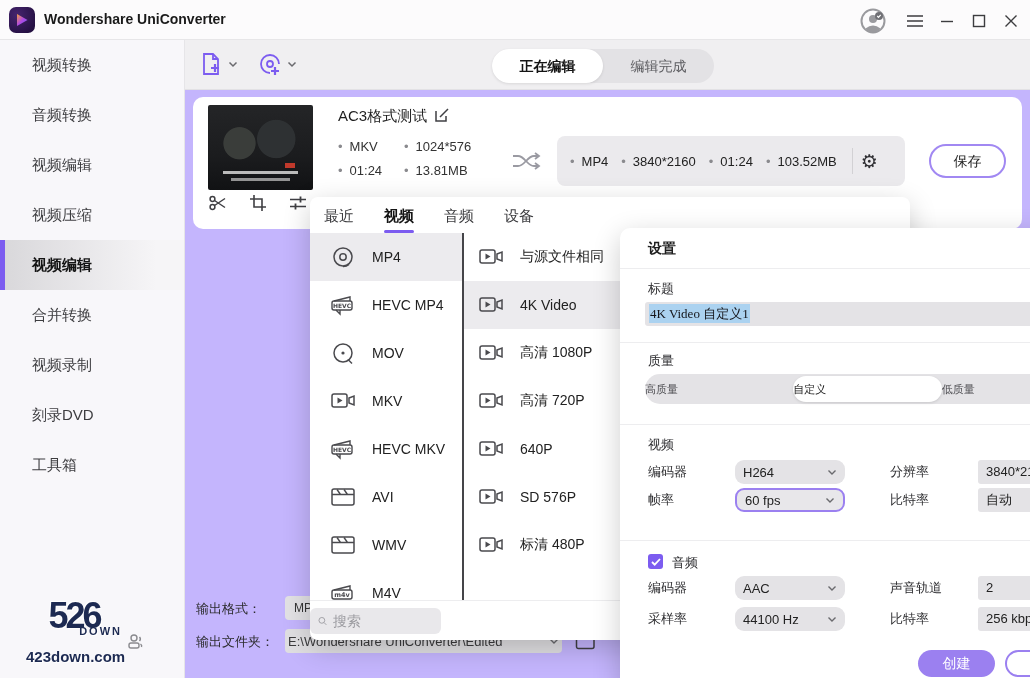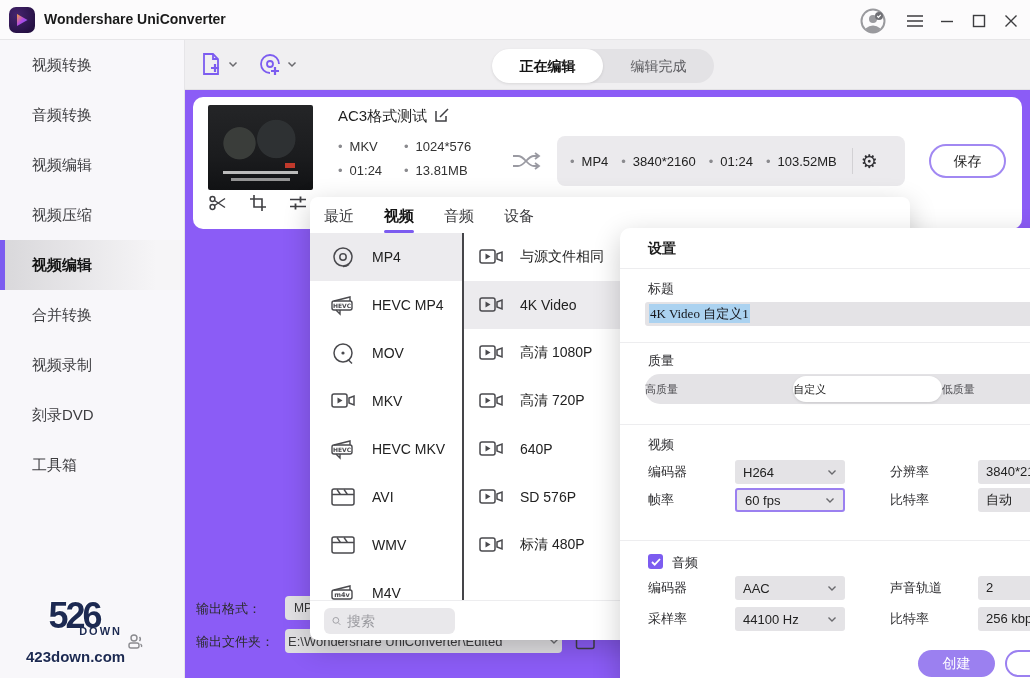--- a/index.html
+++ b/index.html
@@ -1,19 +1,19 @@
 <!DOCTYPE html>
 <html><head>
 <meta charset="utf-8">
 <style>
   * { margin:0; padding:0; box-sizing:border-box; }
   html,body { background:#d8d8d8; }
   body { font-family:"Liberation Sans","DejaVu Sans",sans-serif; }
   .screen { position:relative; width:1030px; height:678px; overflow:hidden;
-            background:#8b5cf6; color:#222; font-size:13px; }
+            background:#c4b5fd; color:#222; font-size:13px; }
 
   
   .titlebar { position:absolute; left:0; top:0; width:100%; height:40px;
               background:#FCFBFC; border-bottom:1px solid #E7E6E8; z-index:10; }
   .applogo { position:absolute; left:9px; top:7px; width:26px; height:26px; border-radius:7px;
              background:radial-gradient(circle at 30% 30%, #45246e, #1d0b38);
              display:flex; align-items:center; justify-content:center; }
   .apptitle { position:absolute; left:44px; top:11px; font-size:14px; font-weight:700; color:#1a1a1a; }
   .tb-btn { position:absolute; top:8px; width:26px; height:26px; display:flex;
             align-items:center; justify-content:center; cursor:default; }
@@ -100,21 +100,21 @@
   .fmt-col { position:absolute; left:0; top:0; bottom:0; width:152px; overflow:hidden; }
   .col-divider { position:absolute; left:152px; top:0; bottom:0; width:2px; background:#454549; }
   .res-col { position:absolute; left:154px; top:0; bottom:0; right:0; }
   .prow { height:48px; display:flex; align-items:center; cursor:pointer; }
   .prow.selected { background:#ECEBEE; }
   .prow .picon { width:26px; height:24px; margin-left:20px; display:flex; align-items:center; justify-content:center; }
   .prow .plabel { margin-left:16px; font-size:14px; color:#222; white-space:nowrap; }
   .res-col .prow .picon { margin-left:14px; }
   .popup-search { position:absolute; left:0; bottom:0; right:0; height:40px; border-top:1px solid #EDEDEF;
                   display:flex; align-items:center; }
-  .search-box { margin-left:14px; width:131px; height:26px; background:#E9E8EB; border-radius:6px;
+  .search-box { width:131px; height:26px; background:#E9E8EB; border-radius:6px;
                 display:flex; align-items:center; padding:0 8px; }
   .search-box input { border:0; outline:0; background:transparent; width:100px; margin-left:6px;
                       font-size:14px; color:#333; font-family:inherit; }
   .search-box input::placeholder { color:#9b9ba0; }
 
   
   .settings { position:absolute; left:620px; top:228px; width:470px; height:460px;
               background:#fff; border-radius:10px 0 0 0; box-shadow:0 8px 28px rgba(0,0,0,.20); z-index:6; }
   .set-header { padding:12px 0 10px 28px; font-size:14px; font-weight:600; color:#1f1f1f;
                 border-bottom:1px solid #EDEDEF; }
@@ -123,21 +123,21 @@
   .title-input { position:absolute; left:25px; right:24px; top:74px; height:24px;
                  background:#E4E3E6; border-radius:3px; line-height:24px; padding-left:4px;
                  font-size:13px; cursor:text; }
   .sel-text { background:#ABD2F0; color:#15151a; padding:2px 1px;font-family:Liberation Serif, serif; }
   .seg-ctl { position:absolute; left:25px; right:0; top:146px; height:30px;
              background:#E4E3E6; border-radius:15px; display:flex; }
   .seg { flex:1; line-height:30px; font-size:11px; color:#4c4c50; cursor:pointer; }
   .seg.active { background:#fff; border-radius:15px; margin:2px 0; line-height:26px;
                 color:#1a1a1a; box-shadow:0 1px 3px rgba(0,0,0,.12); }
   .field-label { position:absolute; font-size:13px; color:#2d2d30; line-height:24px; }
-  .dd { position:absolute; width:110px; height:24px; background:#E4E3E6; border-radius:3px;
+  .dd { position:absolute; width:110px; height:24px; background:#E4E3E6; border-radius:9px;
         display:flex; align-items:center; padding:0 8px; cursor:pointer; font-size:13px; color:#222;gap:28px; }
   .dd .ddval { flex:1; white-space:nowrap; overflow:hidden; }
   .dd.focus { border:2px solid #9B80F0; background:#E8E7EA; }
   .vbox { position:absolute; width:100px; height:24px; background:#E4E3E6; border-radius:3px;
           line-height:24px; padding-left:8px; font-size:13px; color:#222;
           white-space:nowrap; overflow:hidden; }
   .chk { position:absolute; left:28px; width:15px; height:15px; background:#7C5CF0; border-radius:3px;
          display:flex; align-items:center; justify-content:center; cursor:pointer; }
   .create-btn { position:absolute; left:298px; top:422px; width:77px; height:27px; border-radius:14px;
                 background:#9B80F0; color:#fff; font-size:14px; text-align:center; line-height:27px;

